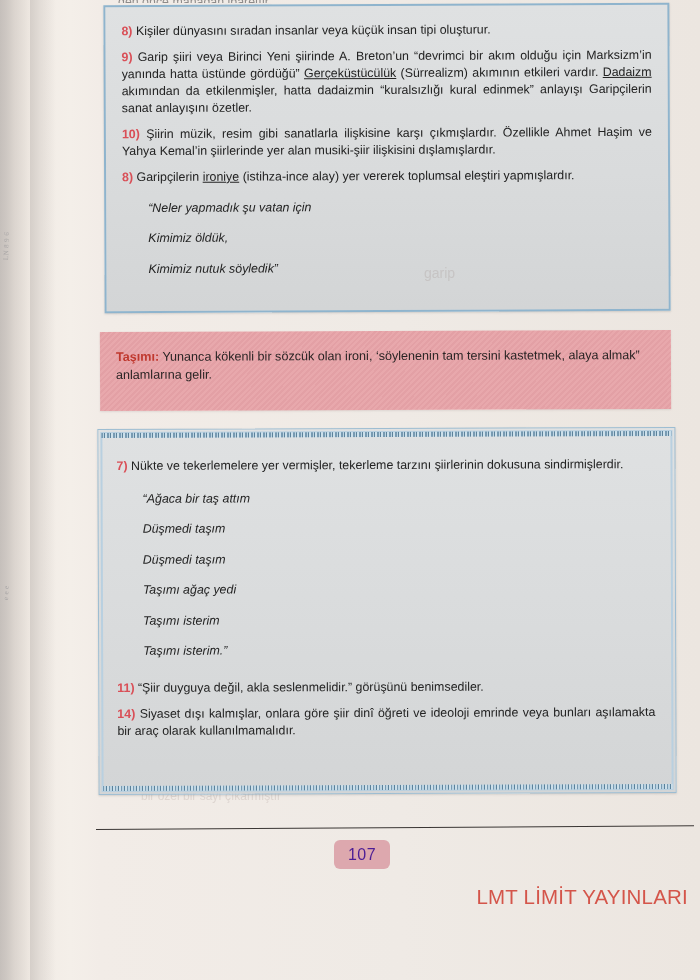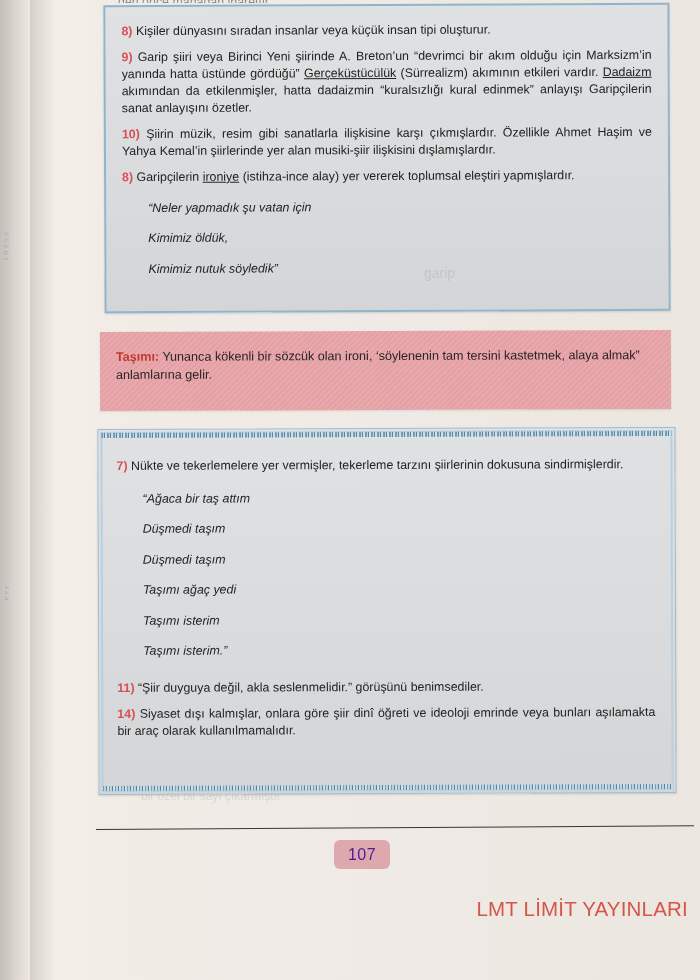--- a/index.html
+++ b/index.html
@@ -156,21 +156,20 @@
     justify-content: center;
     letter-spacing: .4px;
   }
   #publisher {
     position: absolute;
     right: 12px; top: 885px;
     color: #d4554a;
     font-size: 20.5px;
     letter-spacing: .2px;
     white-space: nowrap;
-    margin-top: 12px;
   }
 
   
   .bleed {
     position: absolute;
     color: rgba(150,130,128,.22);
     font-size: 12px;
     white-space: nowrap;
     pointer-events: none;
     font-family: "Liberation Sans", sans-serif;

